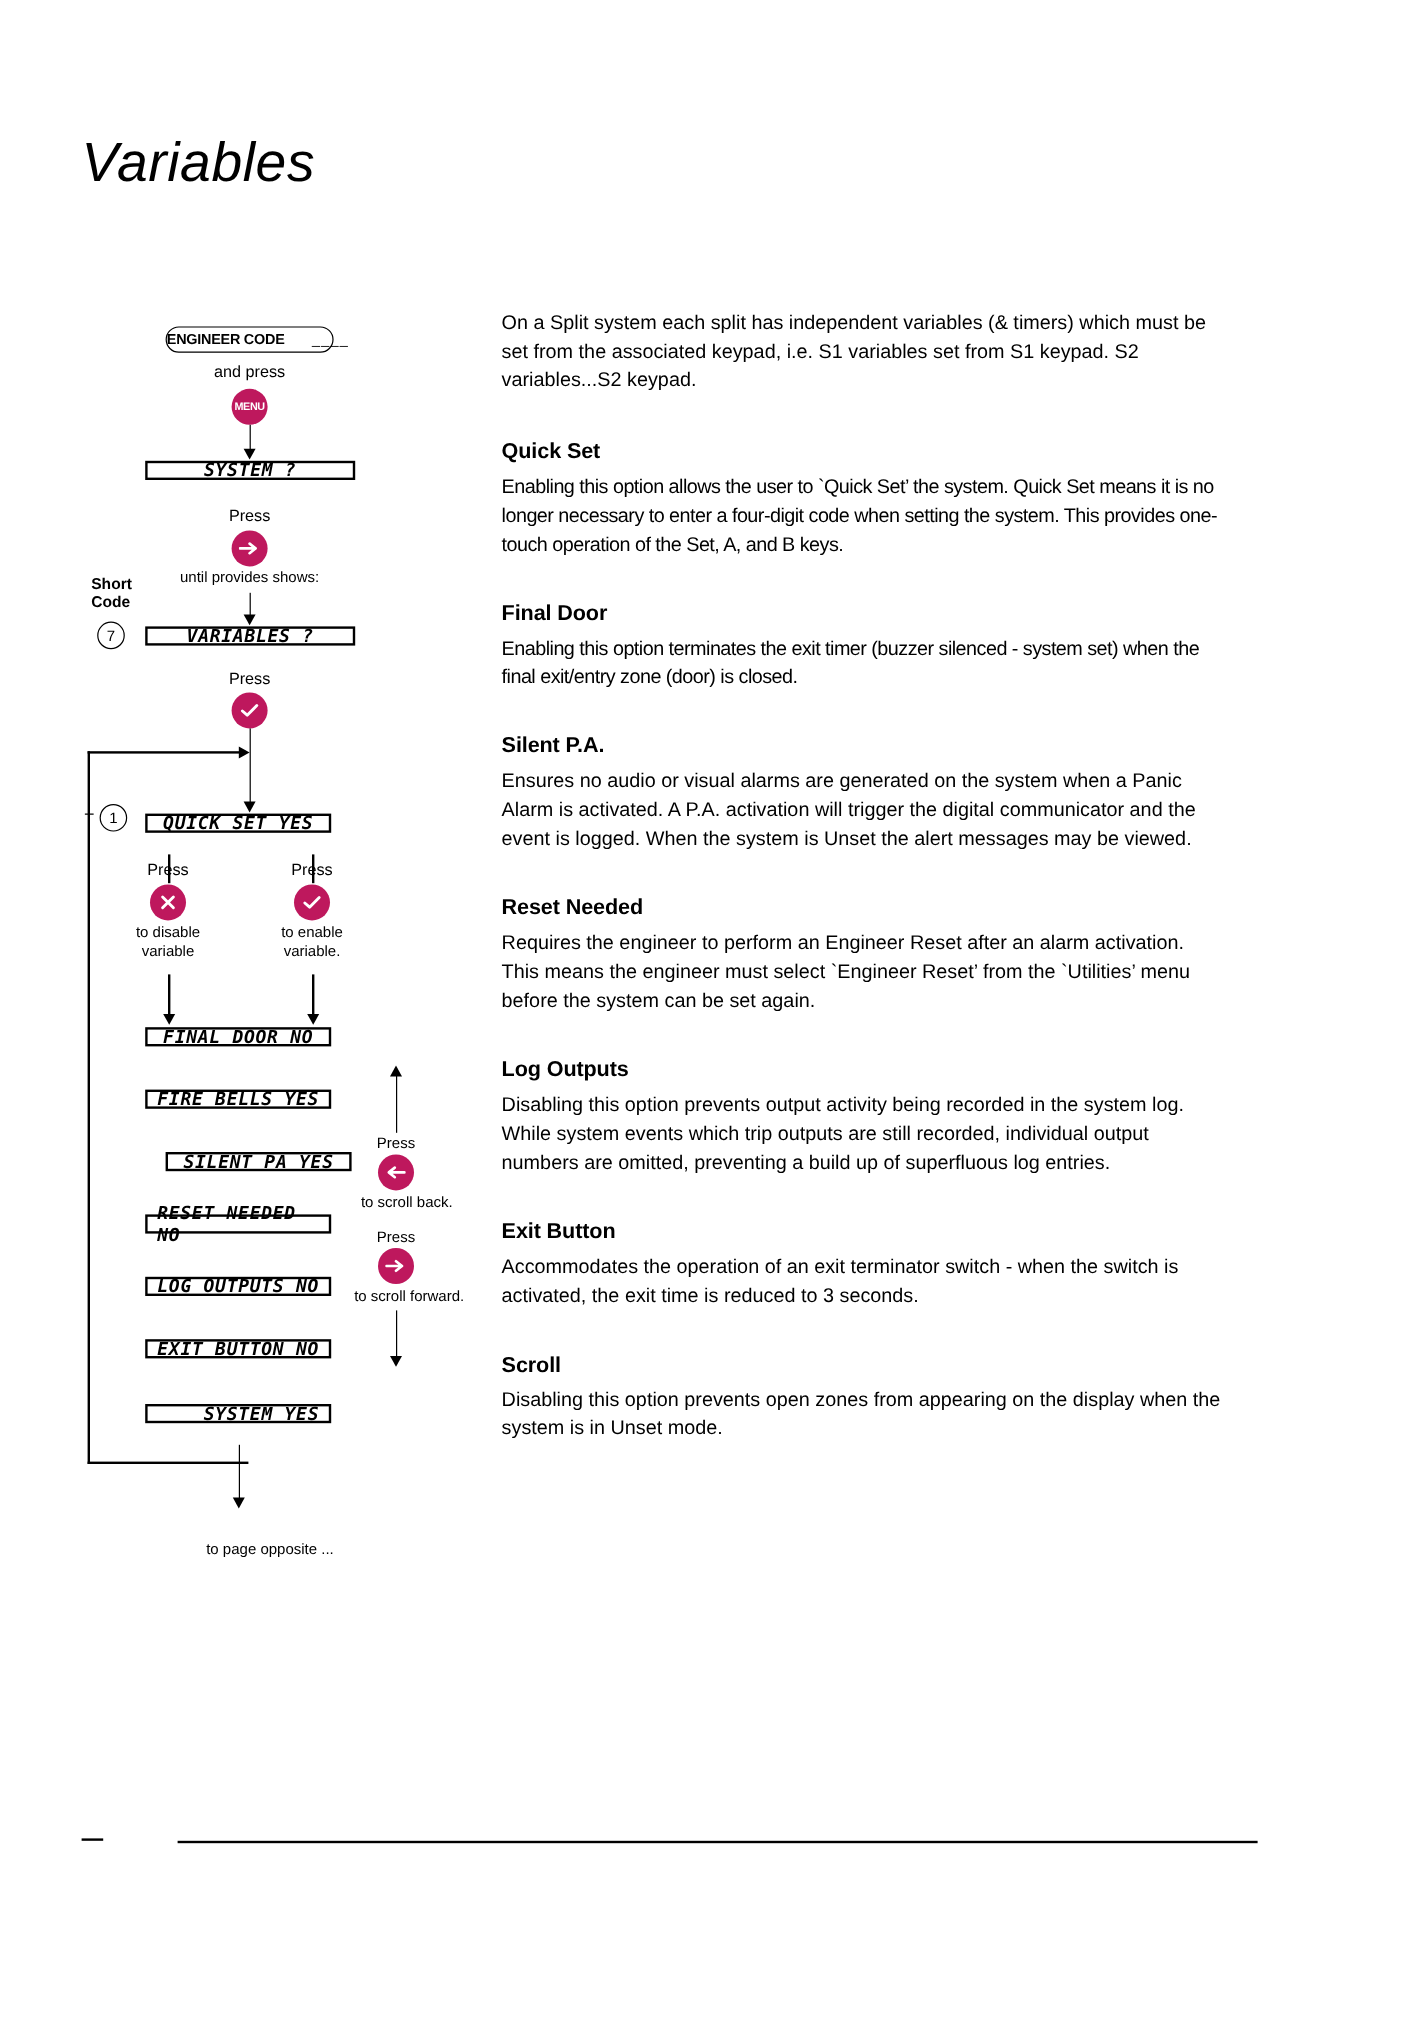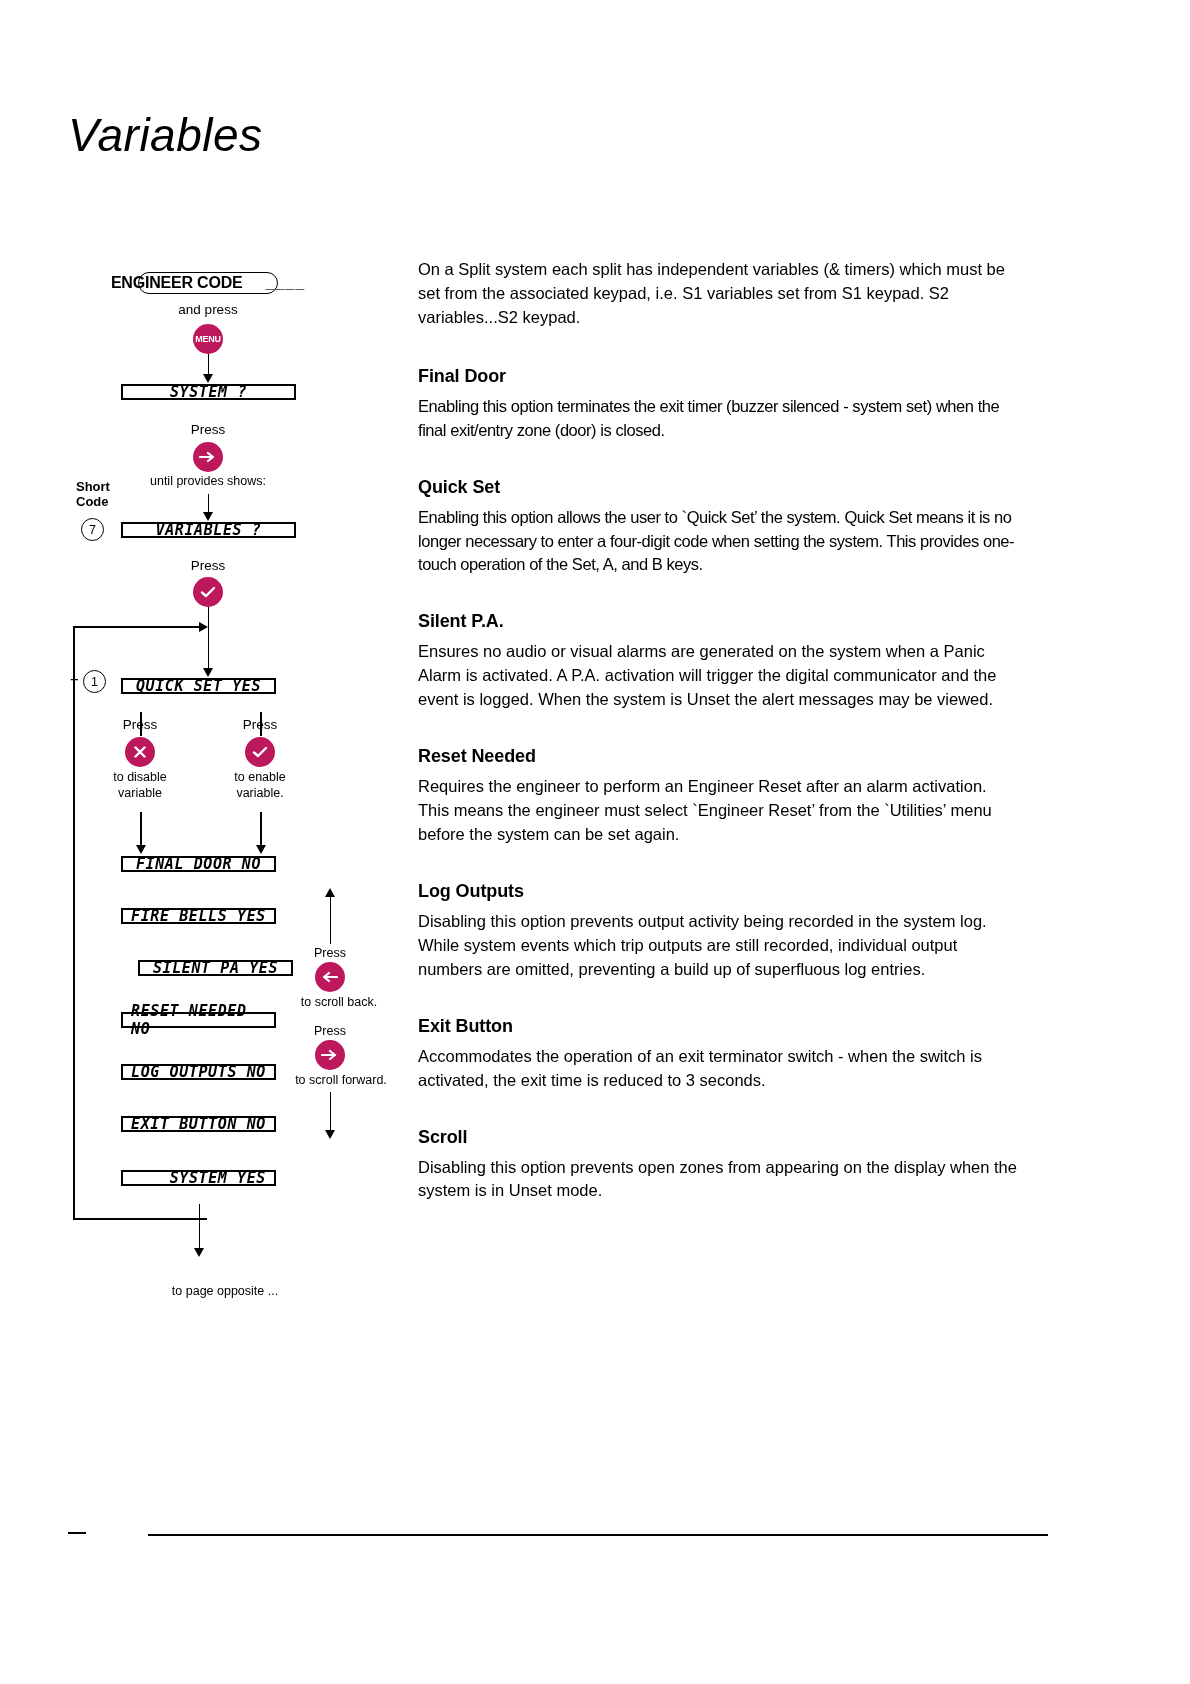--- a/index.html
+++ b/index.html
@@ -38,32 +38,32 @@
   }
 
   .pill {
     position: absolute;
     left: 78px;
     top: 10px;
     width: 140px;
     height: 22px;
     border: 1.6px solid #000;
     border-radius: 12px;
-    font-size: 16px;
+    font-size: 12px;
     font-weight: bold;
     letter-spacing: -0.2px;
     display: flex;
     align-items: center;
-    justify-content: center;
+    justify-content: space-between;
     white-space: nowrap;
     box-sizing: border-box;
   }
   .pill .code-blank {
     letter-spacing: 1px;
-    font-weight: bold;
+    font-weight: normal;
     margin-left: 23px;
   }
 
   .cap {
     position: absolute;
     font-size: 13.5px;
     white-space: nowrap;
     text-align: center;
   }
   .cap.small {
@@ -331,29 +331,29 @@
 
   <div class="vline" style="left:138.5px; top:942px; height:48px;"></div>
   <div class="arrowhead-down" style="left:134px; top:986px;"></div>
   <div class="cap small" style="left:70px; top:1022px; width:190px;">to page opposite ...</div>
 </div>
 
 <div class="content">
   <p class="intro">On a Split system each split has independent variables (&amp; timers) which must be set from the associated keypad, i.e. S1 variables set from S1 keypad. S2 variables...S2 keypad.</p>
 
   <div class="sec tight">
+    <h2>Quick Set</h2>
+    <p>Enabling this option allows the user to `Quick Set’ the system. Quick Set means it is no longer necessary to enter a four-digit code when setting the system. This provides one-touch operation of the Set, A, and B keys.</p>
+  </div>
+
+  <div class="sec tight">
     <h2>Final Door</h2>
     <p>Enabling this option terminates the exit timer (buzzer silenced - system set) when the final exit/entry zone (door) is closed.</p>
   </div>
 
-  <div class="sec tight">
-    <h2>Quick Set</h2>
-    <p>Enabling this option allows the user to `Quick Set’ the system. Quick Set means it is no longer necessary to enter a four-digit code when setting the system. This provides one-touch operation of the Set, A, and B keys.</p>
-  </div>
-
 
   <div class="sec">
     <h2>Silent P.A.</h2>
     <p>Ensures no audio or visual alarms are generated on the system when a Panic Alarm is activated. A P.A. activation will trigger the digital communicator and the event is logged. When the system is Unset the alert messages may be viewed.</p>
   </div>
 
   <div class="sec">
     <h2>Reset Needed</h2>
     <p>Requires the engineer to perform an Engineer Reset after an alarm activation. This means the engineer must select `Engineer Reset’ from the `Utilities’ menu before the system can be set again.</p>
   </div>

